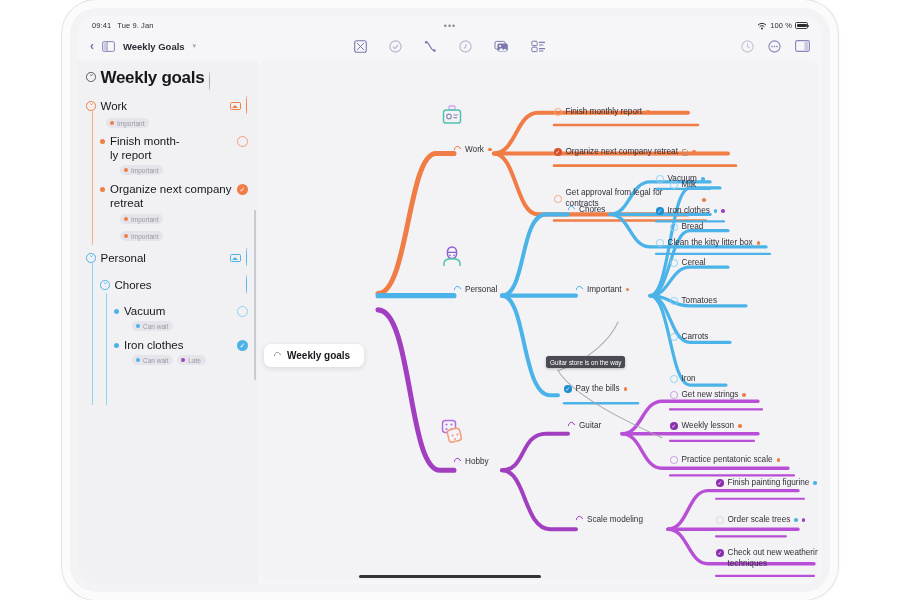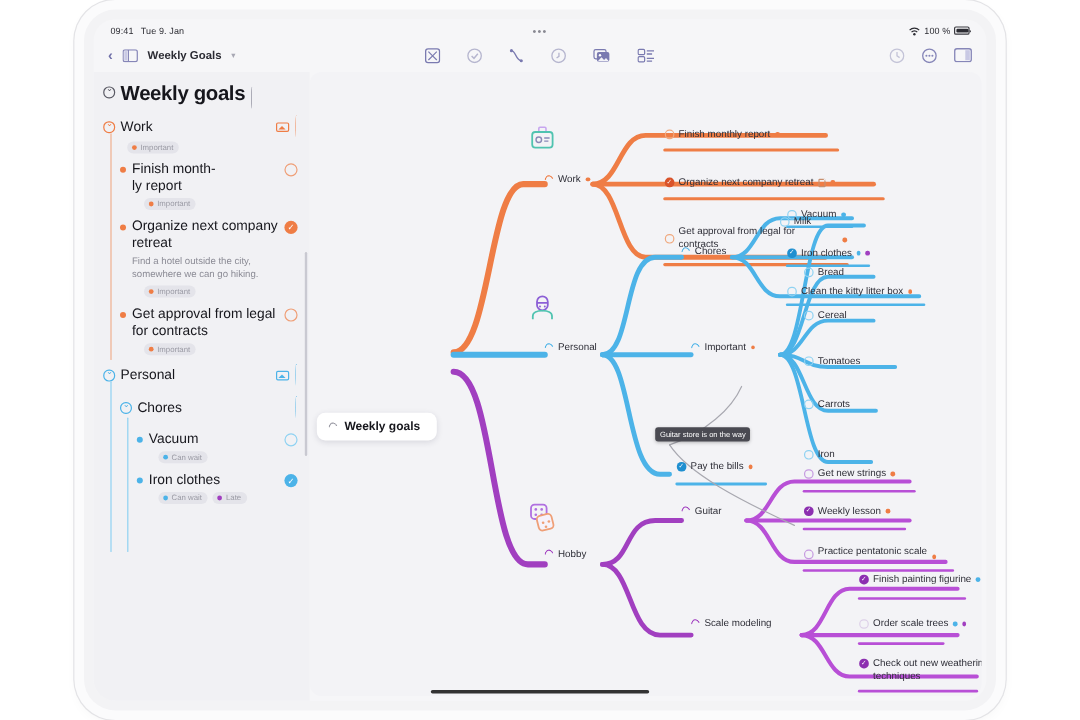--- a/index.html
+++ b/index.html
@@ -210,36 +210,30 @@
             <span class="tag">
                   <i style="background:#ef7d45"></i>
                   <span>Important</span>
                 </span>
           </div>
 
           <div style="display:flex;gap:5px;margin-left:14px;align-items:flex-start;">
             <span class="bullet" style="color:#ef7d45;margin-top:5px;"></span>
             <div style="flex:1;">
               <div class="tasktxt">Organize next company retreat</div>
-              <div class="notetxt" style="margin-top:3px;">Find a hotel outside the city, somewhere we can go hiking.</div>
             </div>
             <span class="chk" style="background:#ef7d45;margin-top:2px;">✓</span>
           </div>
           <div class="tags" style="margin:4px 0 7px 34px;">
             <span class="tag">
                   <i style="background:#ef7d45"></i>
                   <span>Important</span>
                 </span>
           </div>
 
-          <div style="display:flex;gap:5px;margin-left:14px;align-items:flex-start;">
-            <span class="bullet" style="color:#ef7d45;margin-top:5px;"></span>
-            <span class="tasktxt" style="flex:1;">Get approval from legal for contracts</span>
-            <span class="chkempty" style="color:#ef9f77;margin-top:2px;"></span>
-          </div>
           <div class="tags" style="margin:3px 0 8px 34px;">
             <span class="tag">
                   <i style="background:#ef7d45"></i>
                   <span>Important</span>
                 </span>
           </div>
         </div>
 
         <div style="position:relative;">
           <div class="vline" style="left:6px;top:14px;bottom:-40px;background:#8fd2f2;"></div>
@@ -447,21 +441,21 @@
         <span class="txt">Iron clothes</span>
         <span class="d" style="background:#4cb3e8;"></span>
         <span class="d" style="background:#a13fc0;"></span>
       </div>
       <div class="leaf" style="left:398px;top:178px;">
         <span class="o" style="color:#8fd2f2;"></span>
         <span class="txt">Clean the kitty litter box</span>
         <span class="d" style="background:#ef7d45;"></span>
       </div>
 
-      <div class="leaf" style="left:392px;top:120px;">
+      <div class="leaf" style="left:412px;top:120px;">
         <span class="o" style="color:#8fd2f2;"></span>
         <span class="txt">Milk</span>
       </div>
       <div class="leaf" style="left:412px;top:162px;">
         <span class="o" style="color:#8fd2f2;"></span>
         <span class="txt">Bread</span>
       </div>
       <div class="leaf" style="left:412px;top:198px;">
         <span class="o" style="color:#8fd2f2;"></span>
         <span class="txt">Cereal</span>
@@ -490,21 +484,21 @@
       <div class="leaf" style="left:412px;top:330px;">
         <span class="o" style="color:#c69ae0;"></span>
         <span class="txt">Get new strings</span>
         <span class="d" style="background:#ef7d45;"></span>
       </div>
       <div class="leaf" style="left:412px;top:361px;">
         <span class="o filled" style="background:#8c2fb0;">✓</span>
         <span class="txt">Weekly lesson</span>
         <span class="d" style="background:#ef7d45;"></span>
       </div>
-      <div class="leaf" style="left:412px;top:395px;align-items:flex-end;">
+      <div class="leaf" style="left:412px;top:395px;">
         <span class="o" style="color:#c69ae0;"></span>
         <span class="txt">Practice pentatonic scale</span>
         <span class="d" style="background:#ef7d45;"></span>
       </div>
 
       <div class="leaf" style="left:458px;top:418px;">
         <span class="o filled" style="background:#8c2fb0;">✓</span>
         <span class="txt">Finish painting figurine</span>
         <span class="d" style="background:#4cb3e8;"></span>
       </div>

